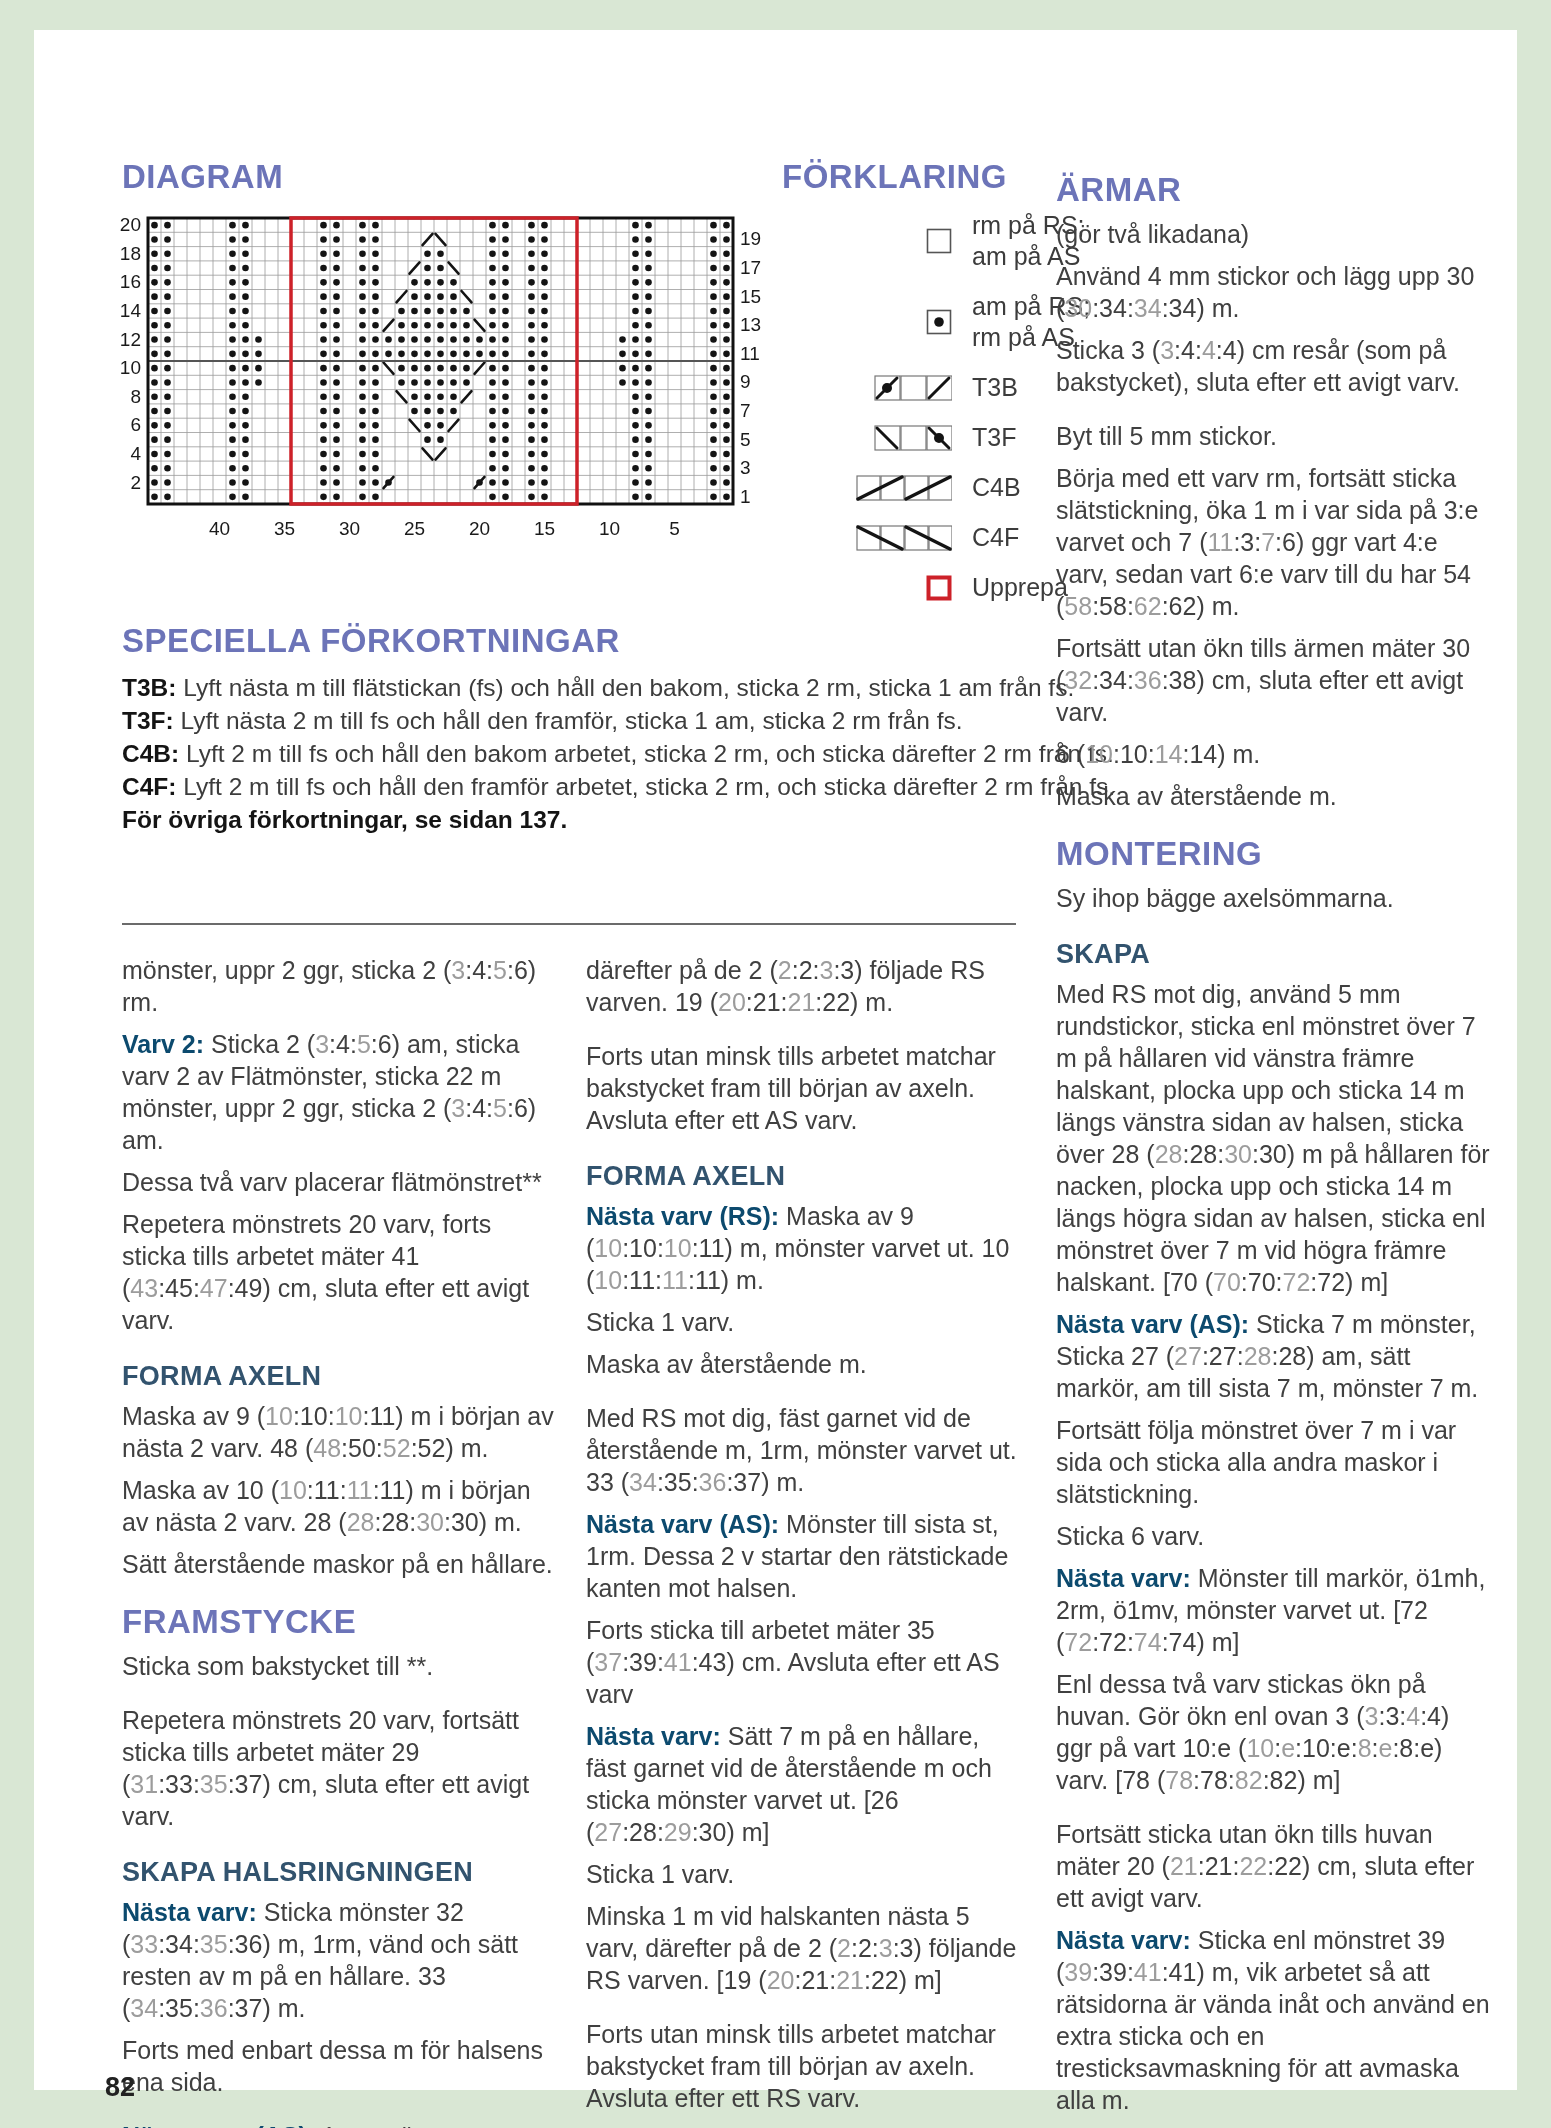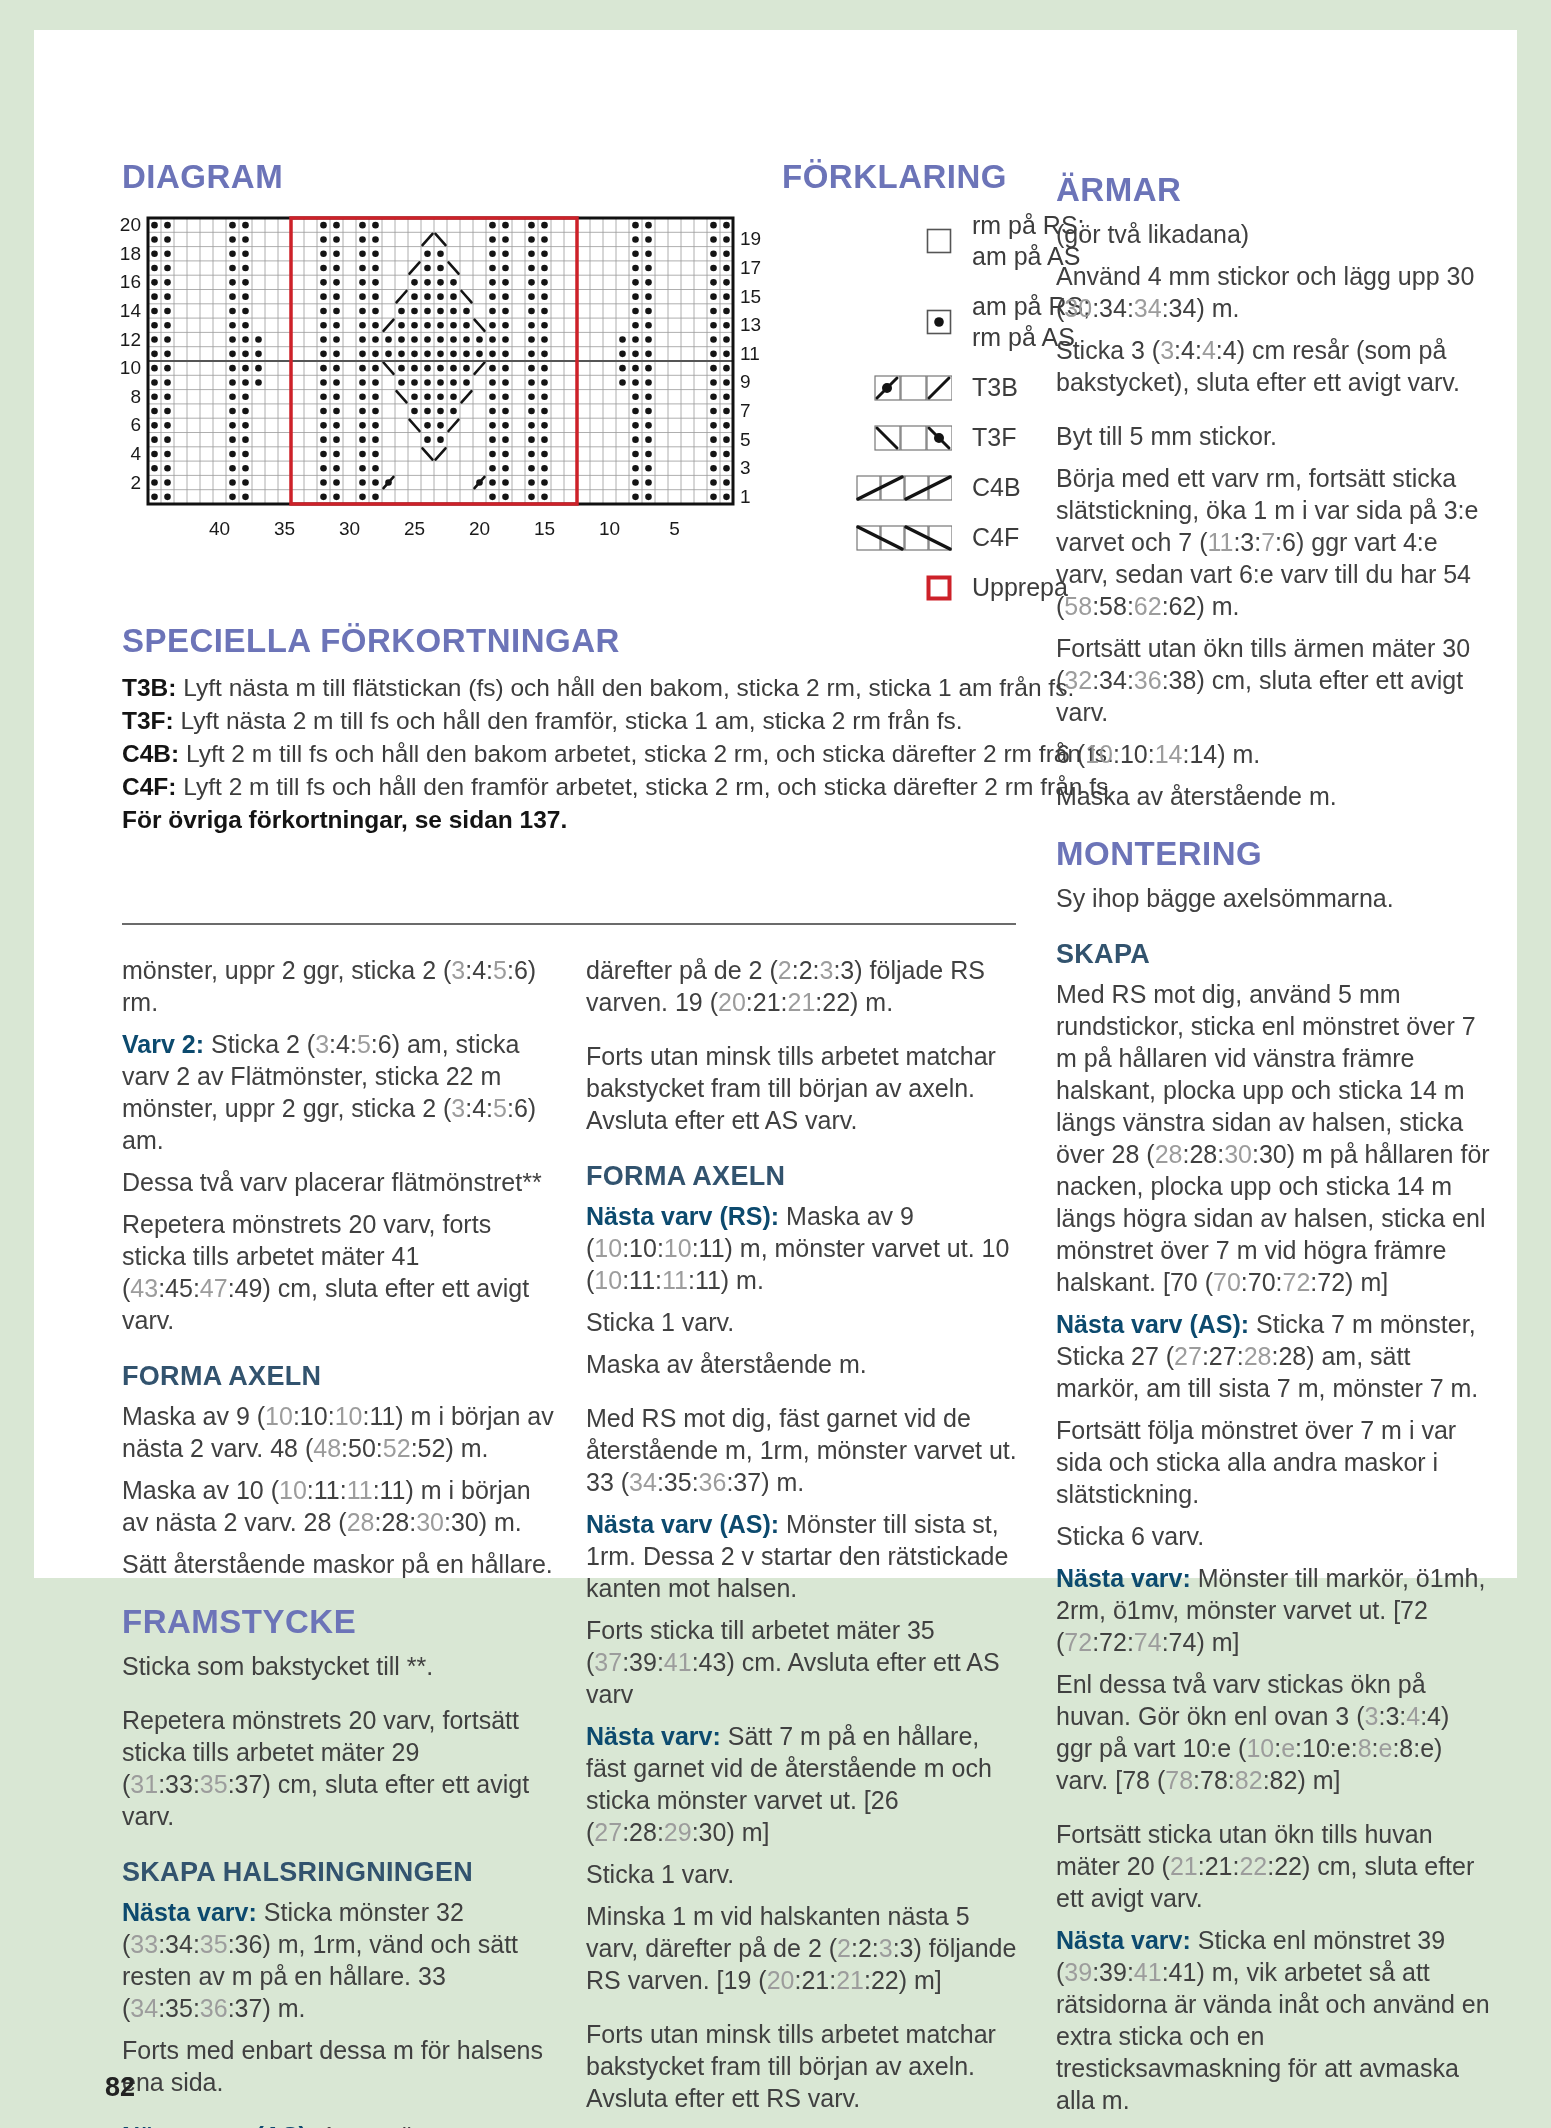--- a/index.html
+++ b/index.html
@@ -1,19 +1,19 @@
 <!DOCTYPE html>
 <html><head>
 <meta charset="utf-8">
 <style>
   html,body{margin:0;padding:0;}
   body{width:1551px;height:2128px;position:relative;font-family:"Liberation Sans",sans-serif;
        -webkit-font-smoothing:antialiased;}
   .frame{position:absolute;inset:0;background:#d9e7d4;}
-  .page{position:absolute;left:34px;top:30px;width:1483px;height:1548px;background:#ffffff;}
+  .page{position:absolute;left:34px;top:30px;width:1483px;height:2060px;background:#ffffff;}
   .h2{font-weight:700;font-size:33px;letter-spacing:.5px;color:#6c74b8;margin:0;}
   .h3{font-weight:700;font-size:27px;letter-spacing:.3px;color:#32536e;margin:0;}
   .abs{position:absolute;}
   .col{position:absolute;font-size:25px;line-height:32px;color:#404040;}
   .col p{margin:0 16px 10px 0;}
   .col .gap{margin-top:22px;}
   .col .h2{margin:26px 0 12px 0;}
   .col .h3{margin:24px 0 8px 0;}
   .col b{color:#0c4a6e;}
   .gz{color:#9c9c9c;}

